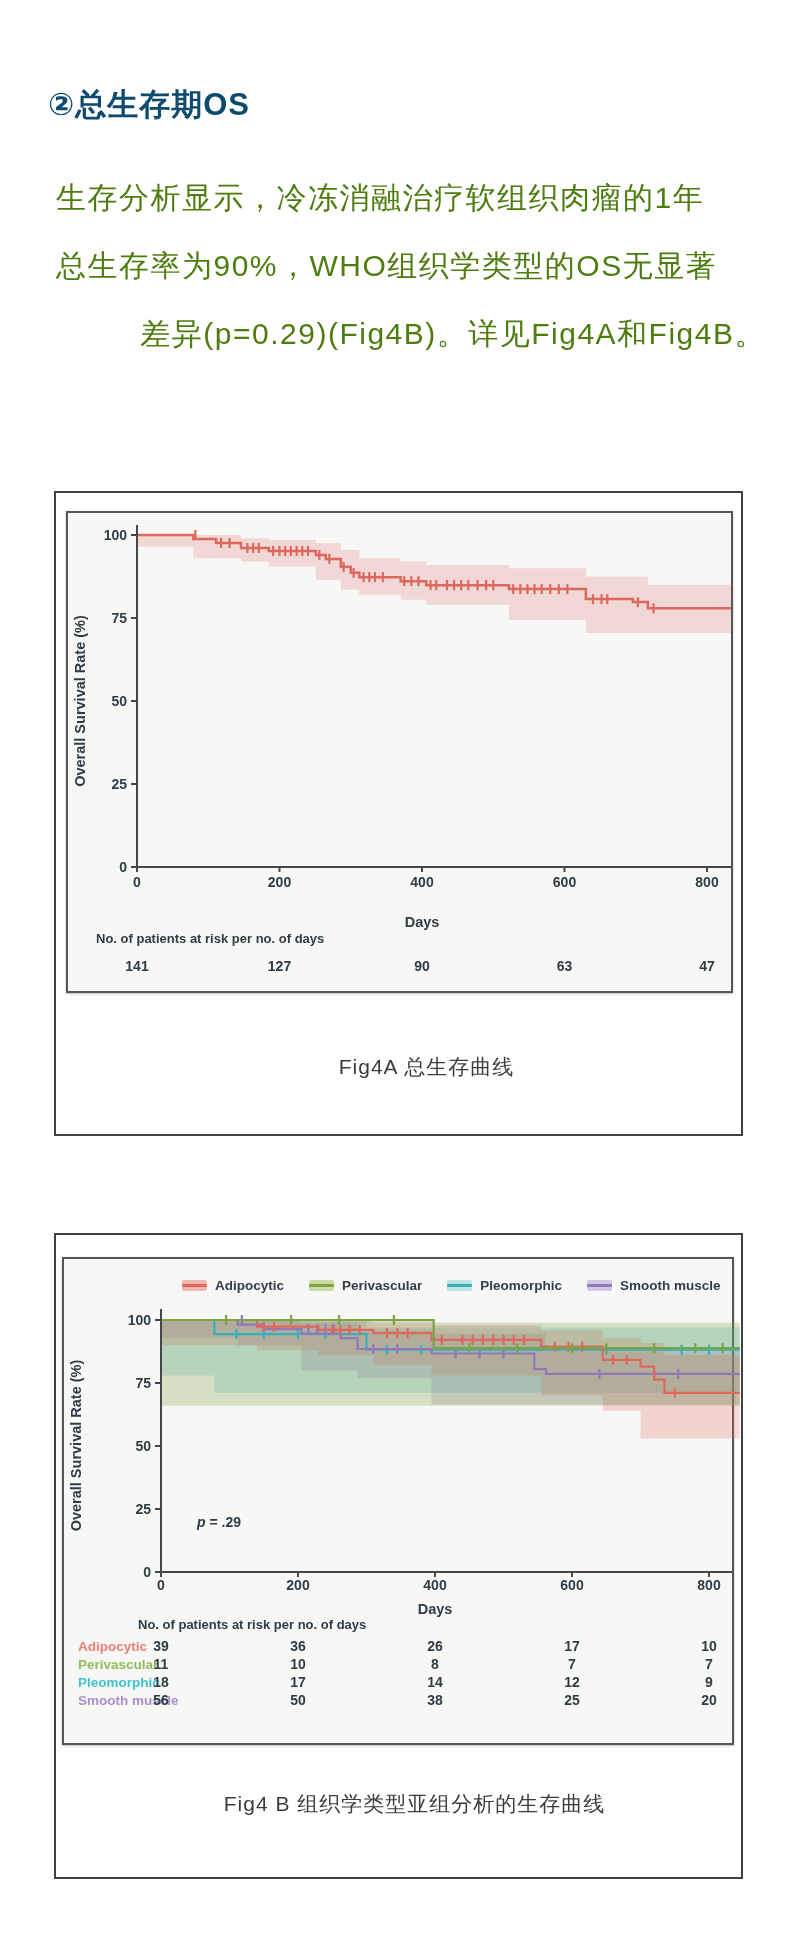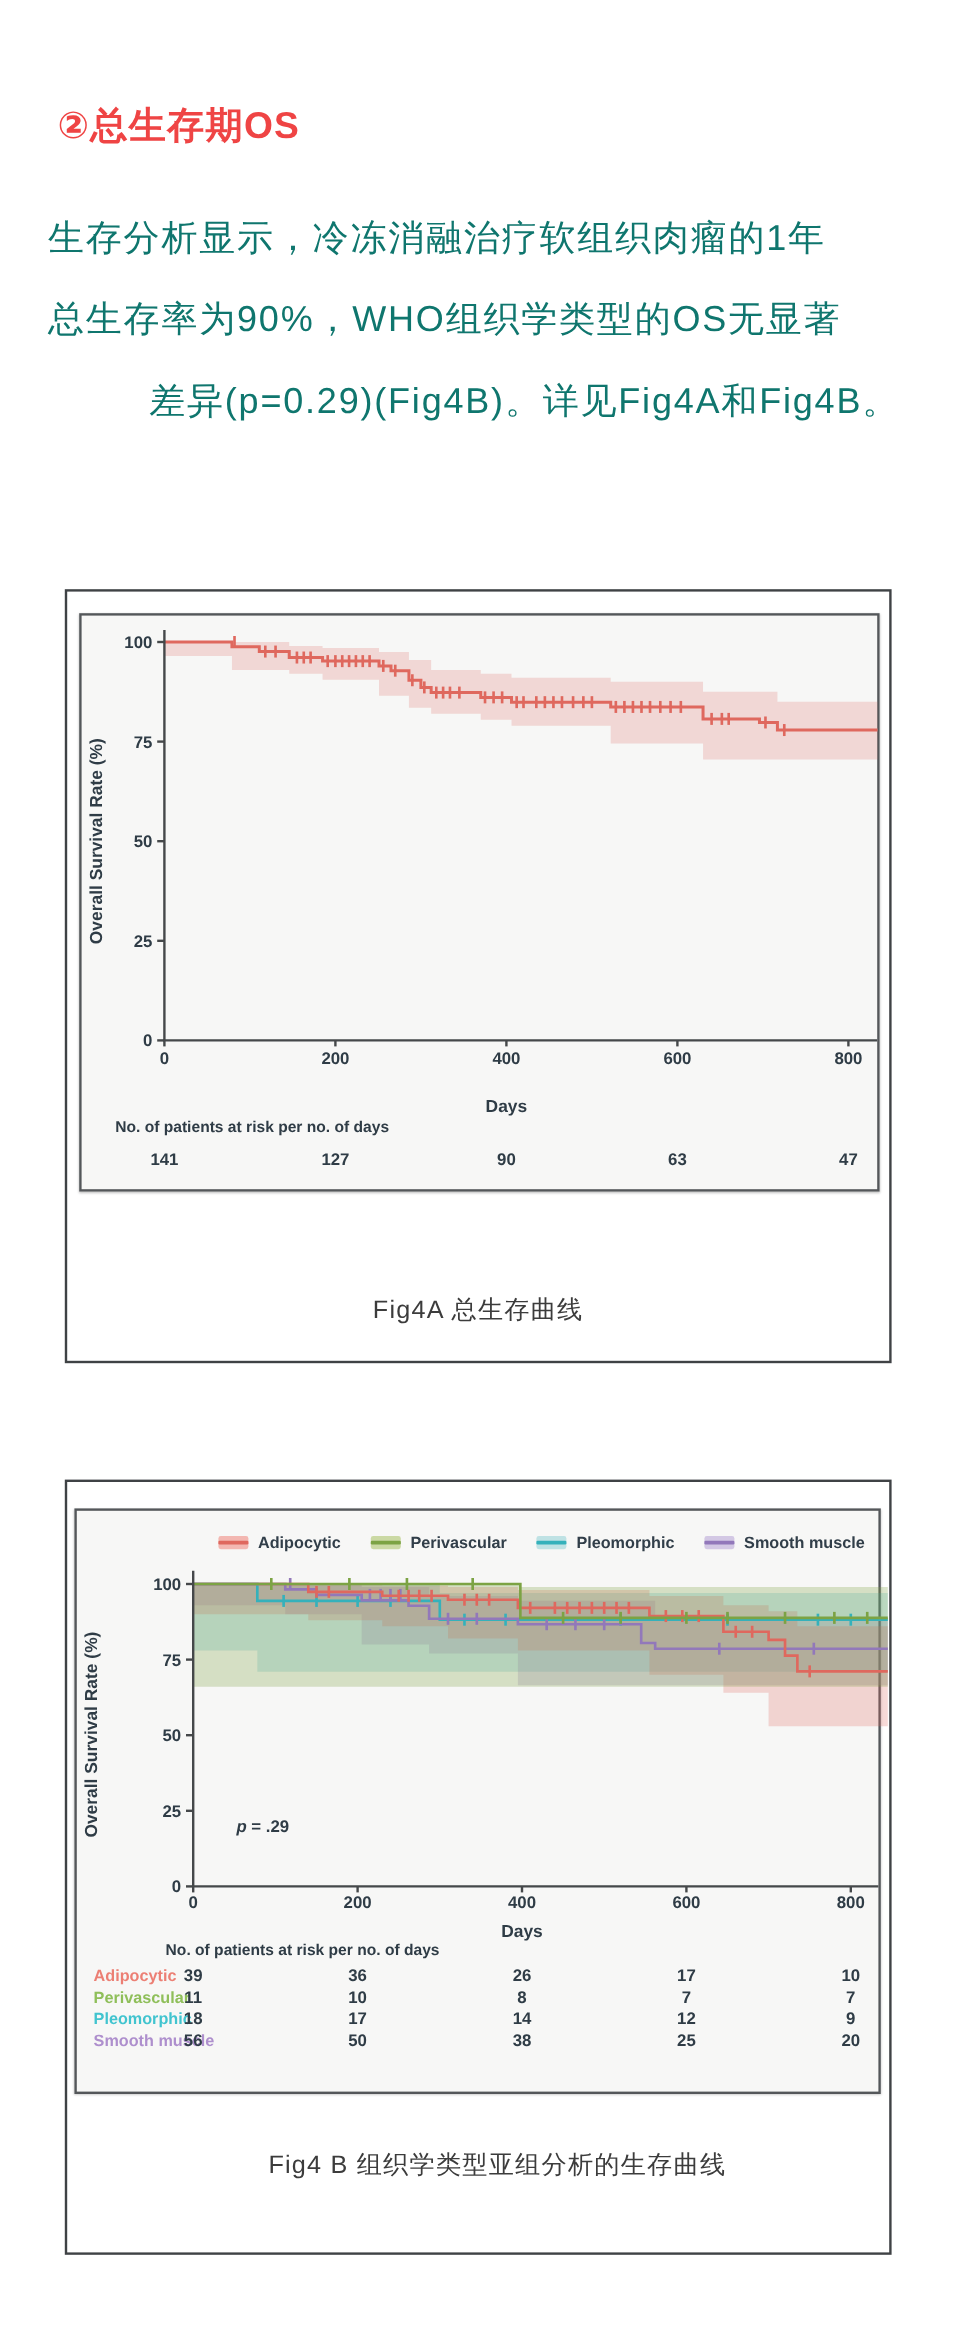--- a/index.html
+++ b/index.html
@@ -1,29 +1,29 @@
 <!DOCTYPE html>
 <html><head>
 <meta charset="utf-8">
 <style>
   html,body{margin:0;padding:0;background:#ffffff;}
   body{width:800px;height:1946px;position:relative;font-family:"Liberation Sans","DejaVu Sans",sans-serif;}
-  .heading{position:absolute;left:48px;top:58px;font-size:31px;font-weight:bold;color:#ef4444;letter-spacing:1px;}
-  .bodyline{position:absolute;left:40px;width:710px;font-size:30px;color:#0f766e;letter-spacing:1.5px;white-space:nowrap;}
+  .heading{position:absolute;left:48px;top:58px;font-size:31px;font-weight:bold;color:#0c4a6e;letter-spacing:1px;}
+  .bodyline{position:absolute;left:56px;width:710px;font-size:30px;color:#4d7c0f;letter-spacing:1.5px;white-space:nowrap;}
   .l1{top:148px;}
   .l2{top:216px;}
   .l3{top:284px;text-align:right;}
   .figbox{position:absolute;left:54px;width:685px;background:#ffffff;border:2px solid #3f4245;}
   .figA{top:491px;height:641px;}
   .figB{top:1217px;height:642px;margin-top:16px;}
   .chartbox{position:absolute;background:#f7f7f6;border:2px solid #54575a;box-shadow:0 1px 2px rgba(0,0,0,0.25);}
   .chartboxA{left:10px;top:18px;width:663px;height:478px;}
   .chartboxB{left:6px;top:22px;width:668px;height:484px;}
   .caption{position:absolute;left:0;width:100%;text-align:center;font-size:21px;color:#3c3c3c;font-weight:500;letter-spacing:1px;}
-  .capA{top:584px;}
+  .capA{top:560px;margin-left:28px;}
   .capB{top:555px;padding-left:16px;}
   svg{display:block;}
   .legend{position:absolute;left:118px;top:19px;display:flex;gap:25px;align-items:center;}
   .legend-item{display:flex;align-items:center;gap:8px;}
   .swatch{width:25px;height:11px;border-radius:2px;position:relative;}
   .swatch .bar{position:absolute;left:0;top:4px;width:100%;height:3px;border-radius:1px;}
   .legend-label{font-size:13.5px;font-weight:bold;color:#313e49;}
 </style>
 </head>
 <body>

